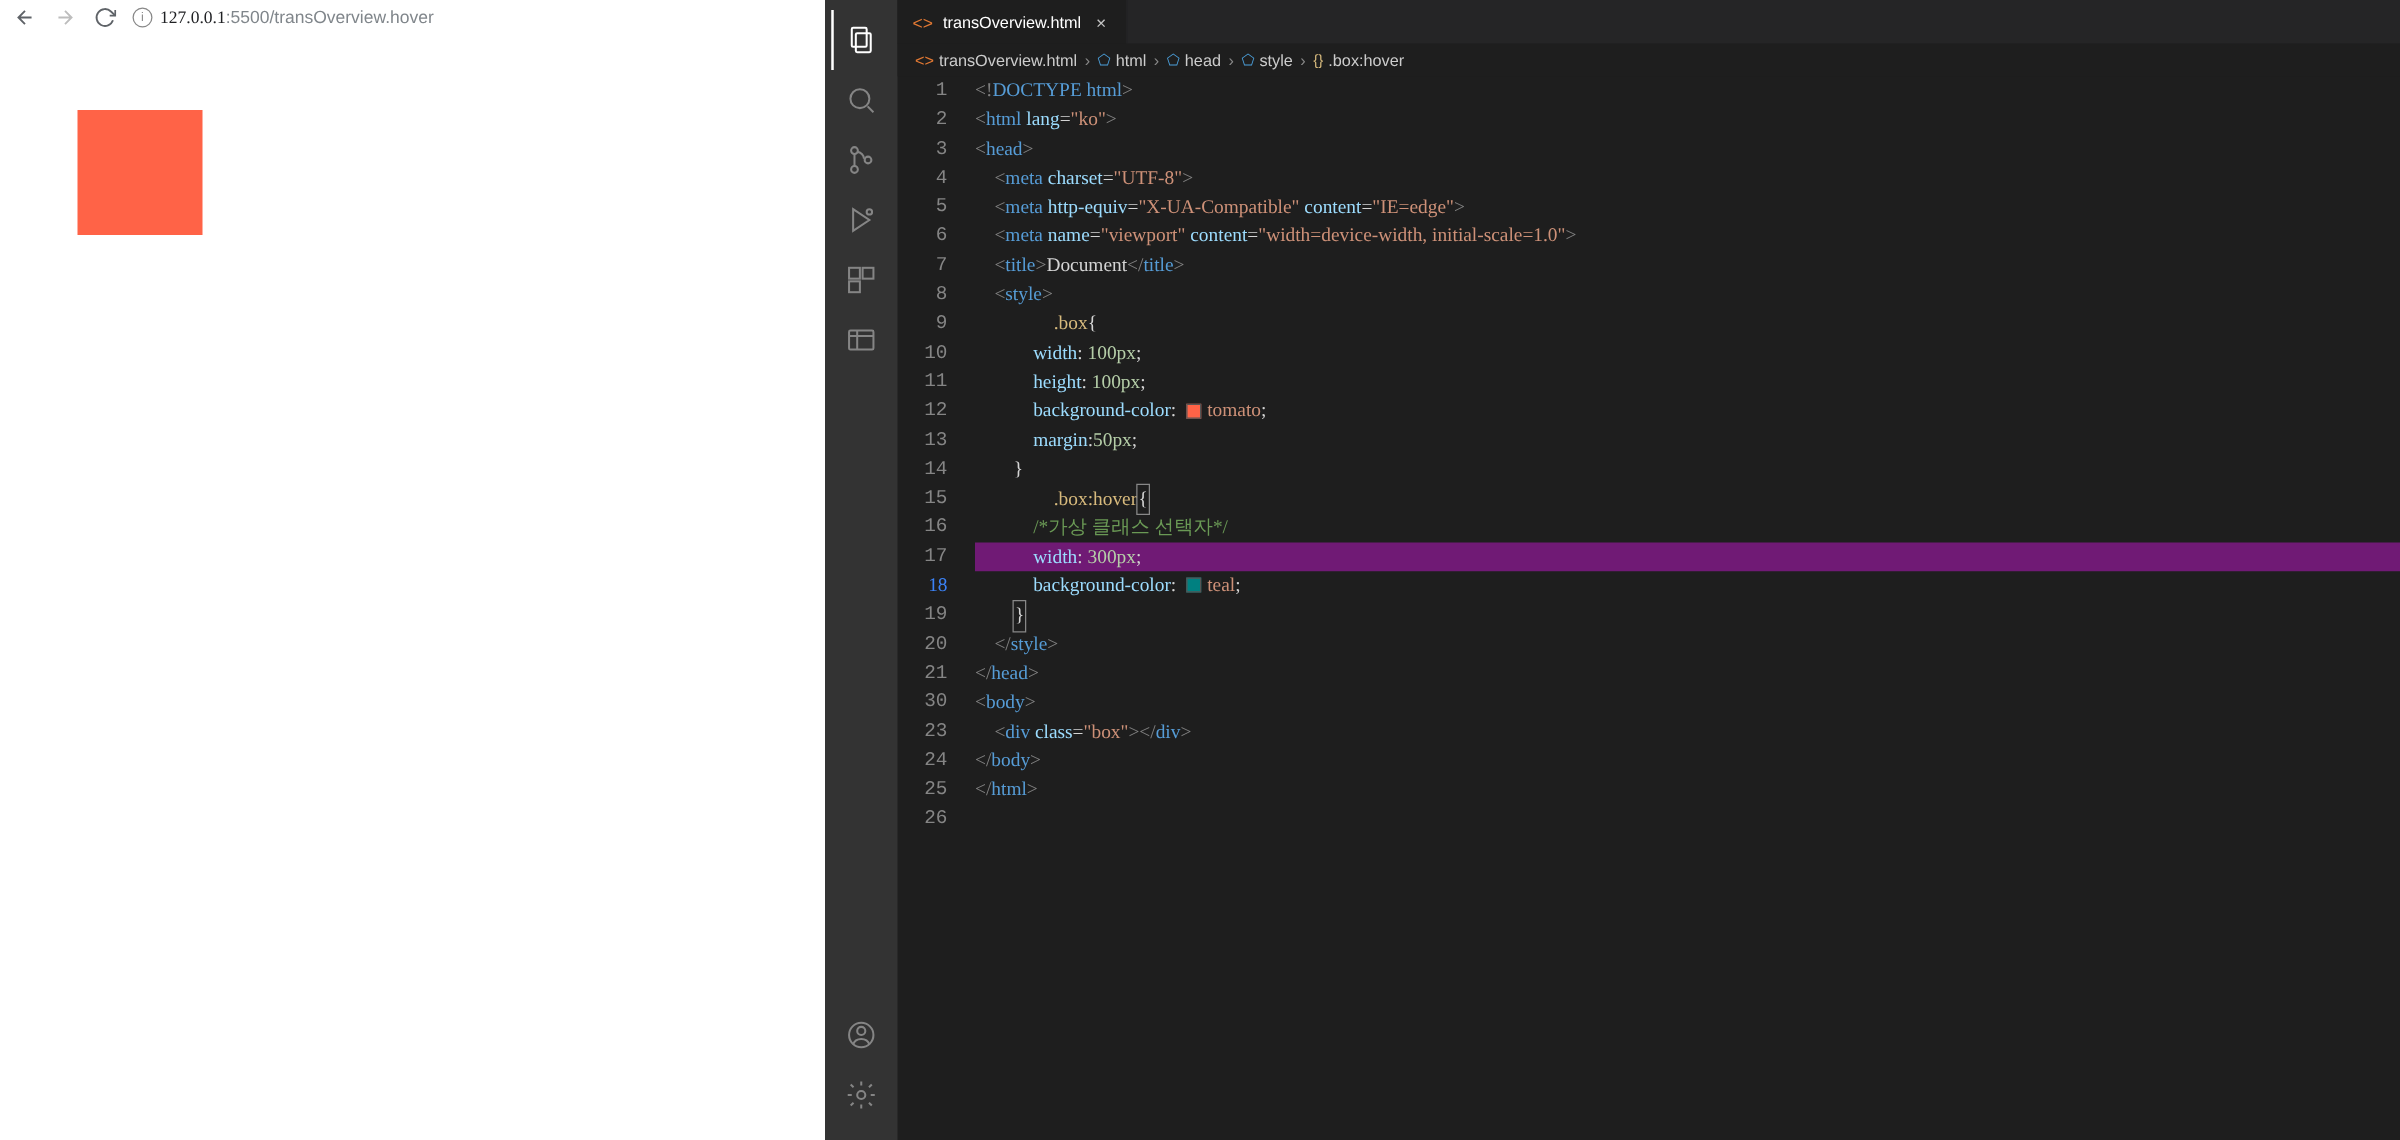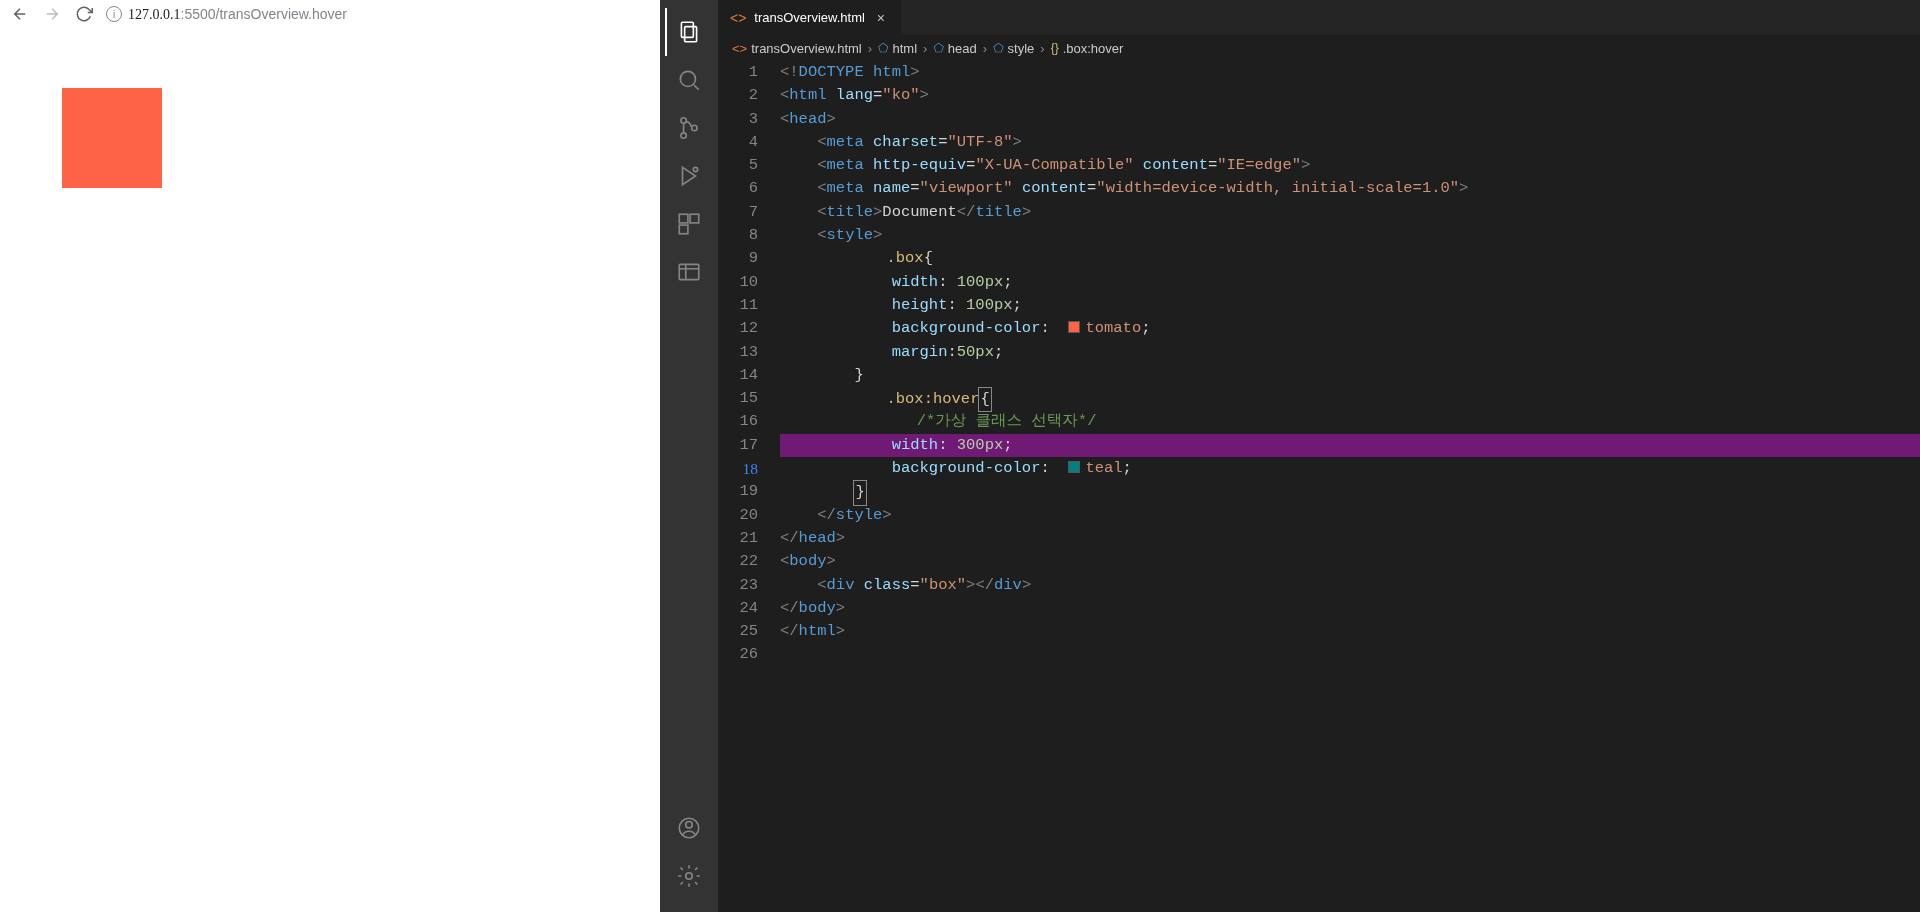--- a/index.html
+++ b/index.html
@@ -36,33 +36,33 @@
 
   .breadcrumb-bar { height: 26px; background: #1e1e1e; display: flex; align-items: center; padding: 0 14px; gap: 4px; font-size: 13px; color: #cccccc; }
   .bc-sep { color: #888; padding: 0 2px; }
   .bc-icon { color: #e37933; }
   .bc-cube { color: #4a9cd6; font-size: 12px; }
   .bc-brace { color: #d7ba7d; font-size: 12px; }
 
   .code-area { flex: 1; display: flex; font-family: Consolas, 'Courier New', monospace; font-size: 15.5px; line-height: 23.3px; }
   .gutter { width: 62px; color: #858585; text-align: right; padding-right: 22px; user-select: none; }
   .gutter div { height: 23.3px; }
-  .code-lines { flex: 1; color: #d4d4d4; position: relative; }
+  .code-lines { flex: 1; color: #d4d4d4; position: relative; font-family: Liberation Serif, serif; }
   .code-lines .line { height: 23.3px; white-space: pre; }
   .active-line { background: #701a75; }
 
   
   .c-gray   { color: #808080; }
   .c-blue   { color: #569cd6; }
   .c-lblue  { color: #9cdcfe; }
   .c-orange { color: #ce9178; }
   .c-green  { color: #b5cea8; }
   .c-white  { color: #d4d4d4; }
   .c-text   { color: #d4d4d4; }
-  .c-comment{ color: #6a9955; margin-left: 25px; }
+  .c-comment{ color: #6a9955; }
   .c-classsel { color: #d7ba7d; margin-left: 32px; }
 
   .swatch { display: inline-block; width: 12px; height: 12px; vertical-align: middle; margin-right: 5px; border: 1px solid #555; position: relative; top: -1px; }
   .swatch.tomato { background: #ff6347; }
   .swatch.teal { background: #008080; }
   .bracket-box { display:inline-block; border:1px solid #888; padding:0 1px; margin-left:-1px; }
 </style>
 </head>
 <body>
 
@@ -200,21 +200,21 @@
             <div>12</div>
             <div>13</div>
             <div>14</div>
             <div>15</div>
             <div>16</div>
             <div>17</div>
             <div style="color: #3b82f6; font-family: Liberation Serif, serif;">18</div>
             <div>19</div>
             <div>20</div>
             <div>21</div>
-            <div>22</div>
+            <div>30</div>
             <div>23</div>
             <div>24</div>
             <div>25</div>
             <div>26</div>
           </div>
         <div class="code-lines">
 <div class="line"><span class="c-gray">&lt;!</span><span class="c-blue">DOCTYPE </span><span class="c-blue">html</span><span class="c-gray">&gt;</span></div>
 <div class="line"><span class="c-gray">&lt;</span><span class="c-blue">html </span><span class="c-lblue">lang</span><span class="c-white">=</span><span class="c-orange">"ko"</span><span class="c-gray">&gt;</span></div>
 <div class="line"><span class="c-gray">&lt;</span><span class="c-blue">head</span><span class="c-gray">&gt;</span></div>
 <div class="line">    <span class="c-gray">&lt;</span><span class="c-blue">meta </span><span class="c-lblue">charset</span><span class="c-white">=</span><span class="c-orange">"UTF-8"</span><span class="c-gray">&gt;</span></div>

